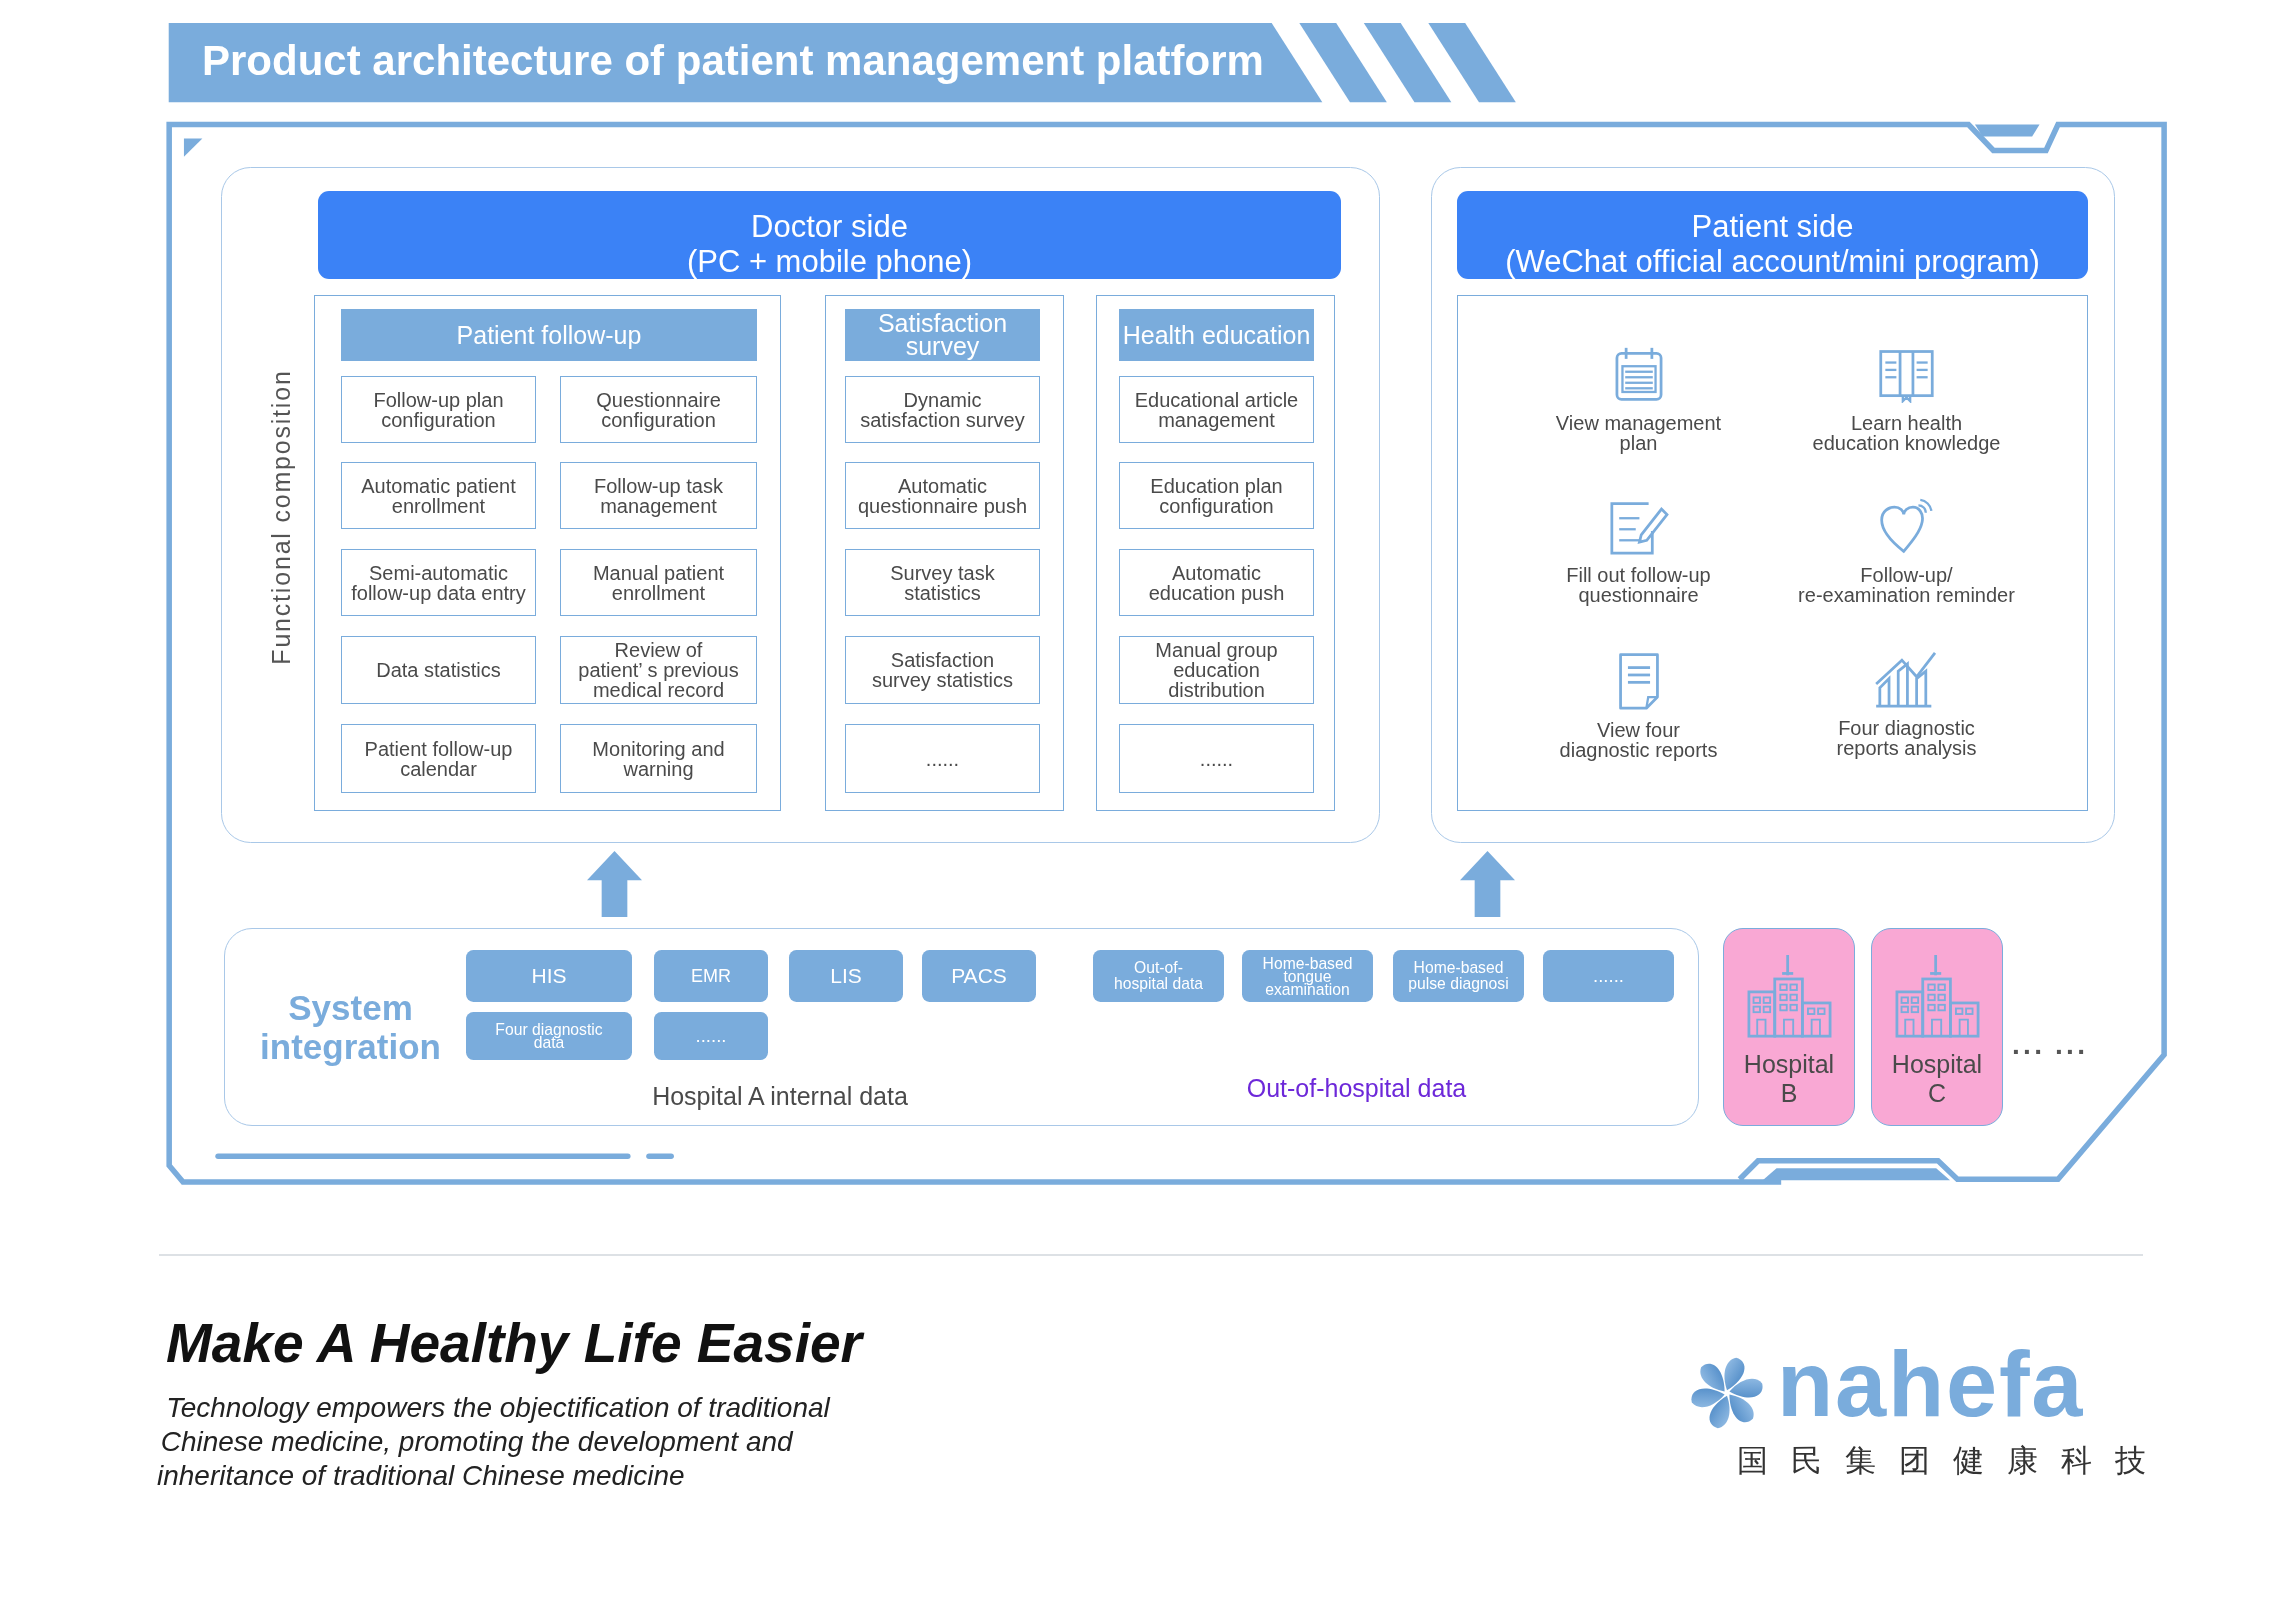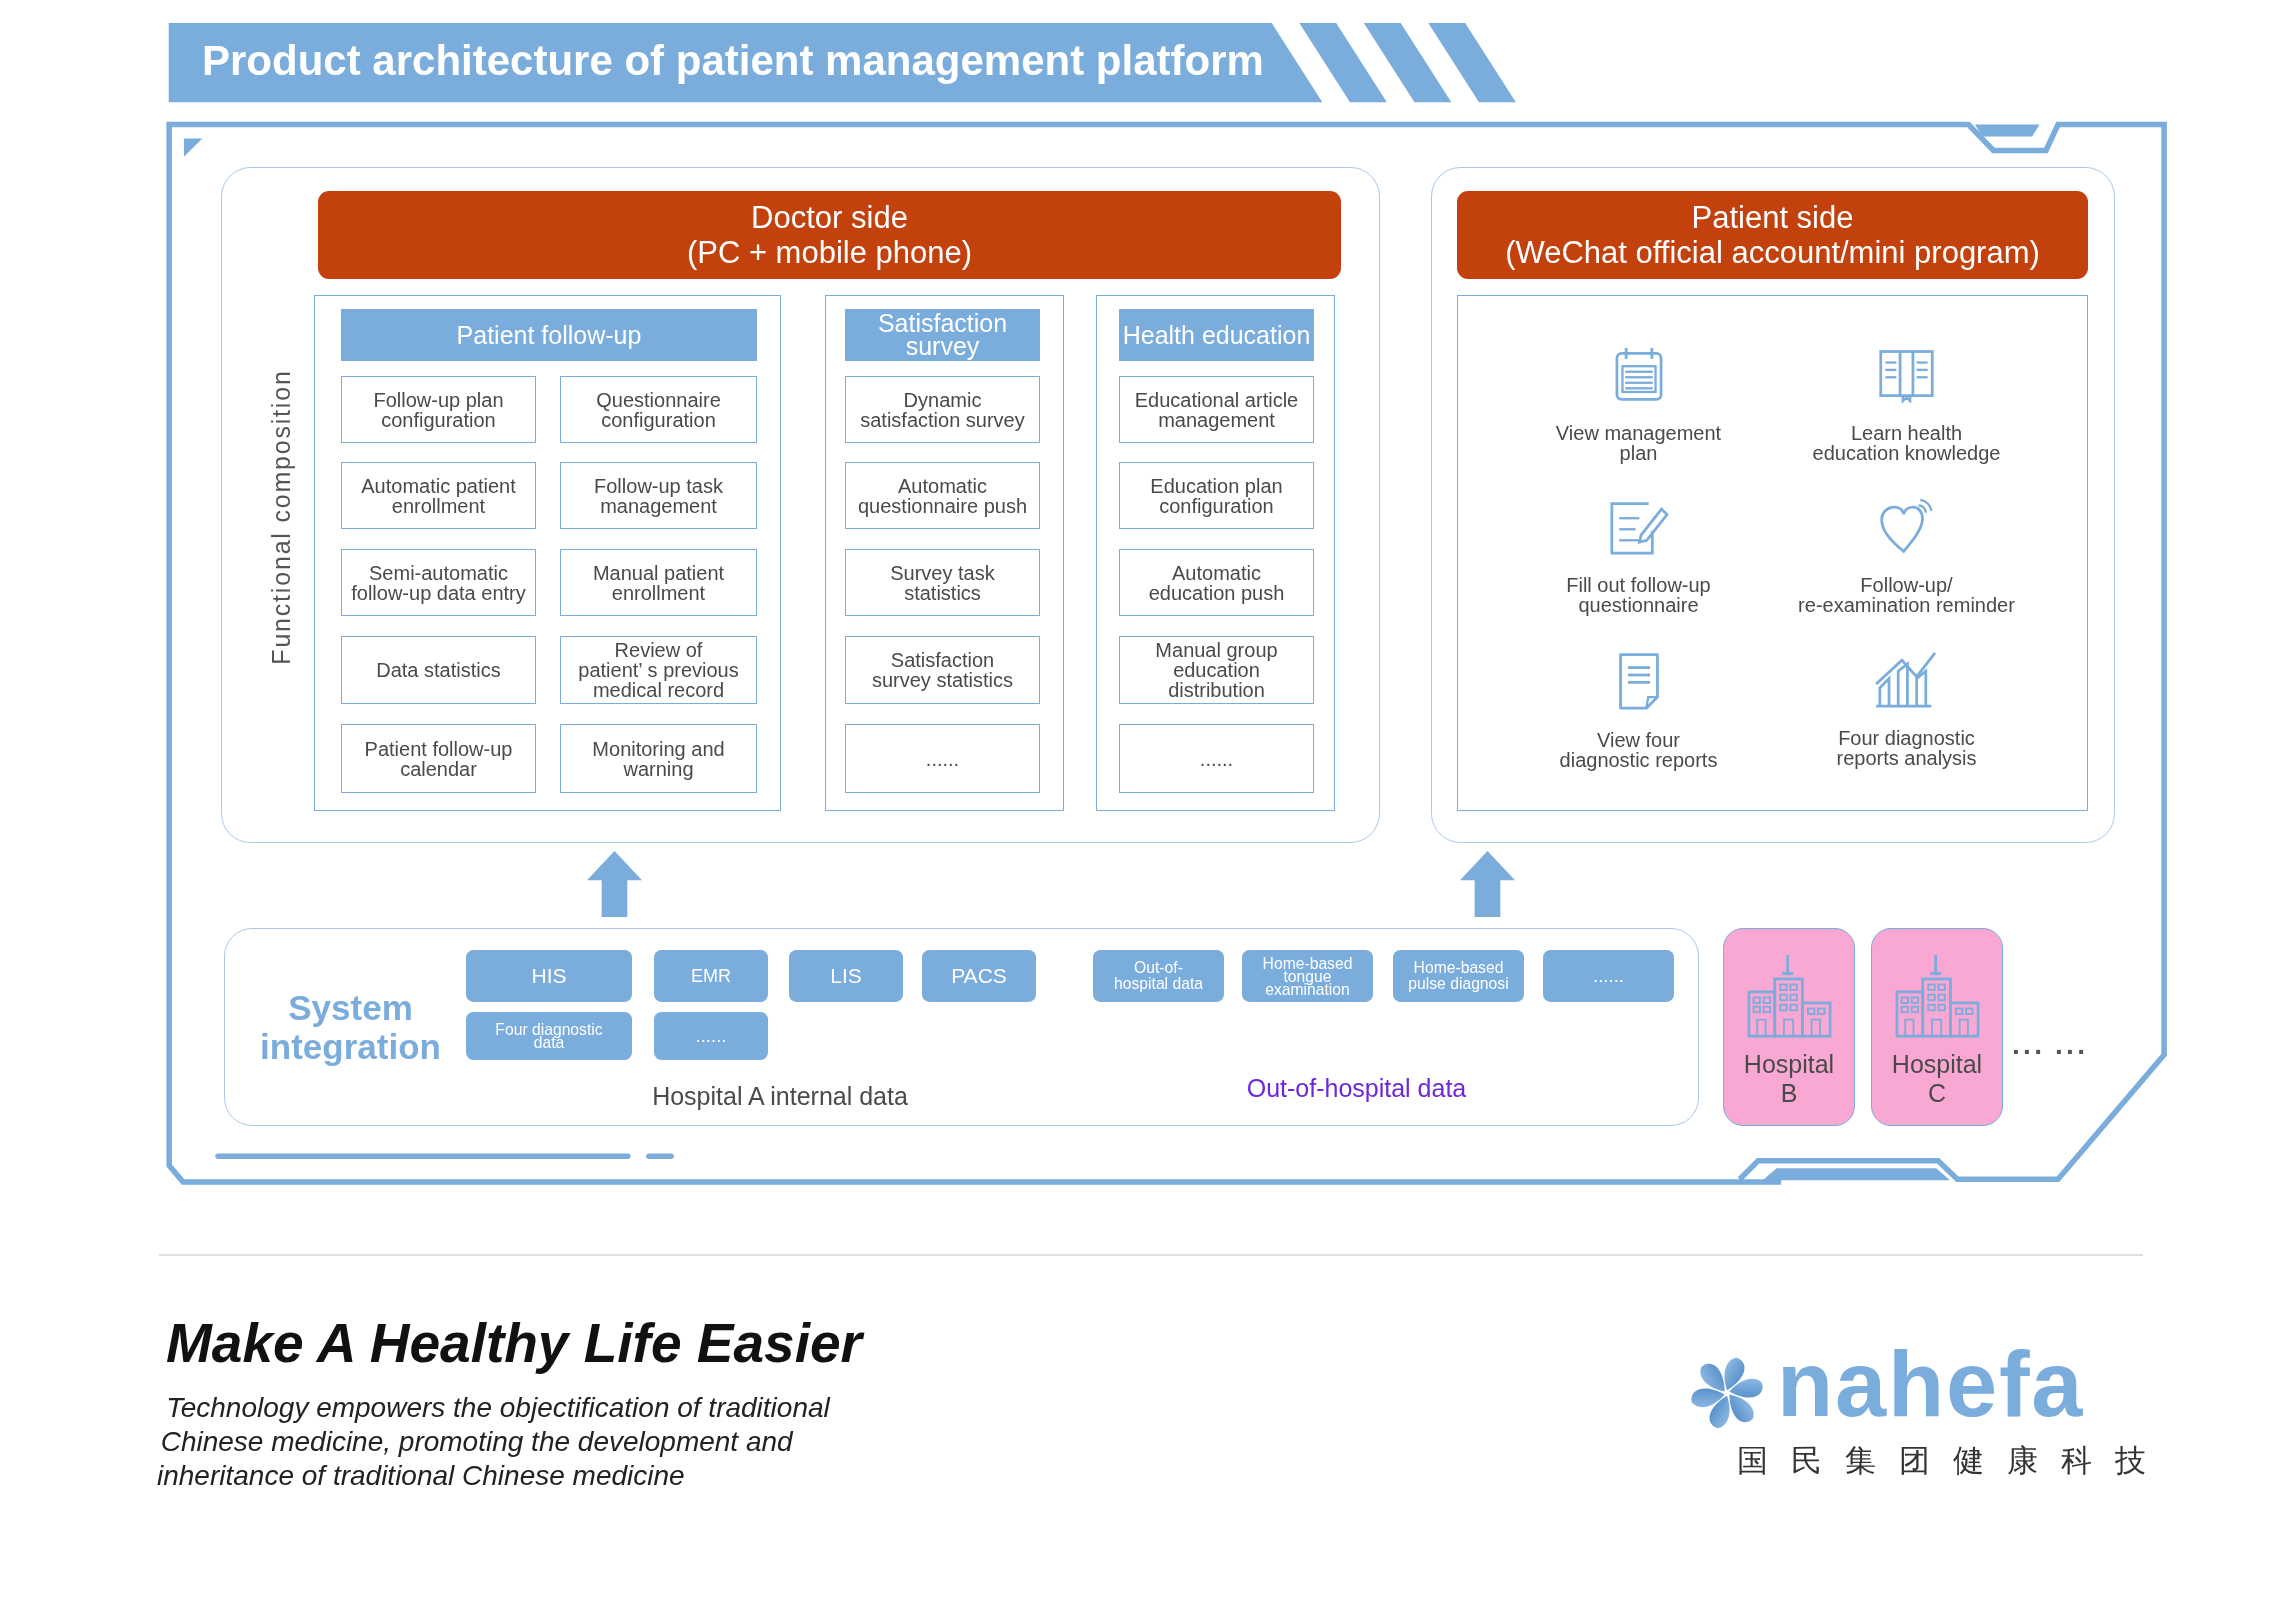--- a/index.html
+++ b/index.html
@@ -6,25 +6,25 @@
   body { width:2289px; height:1606px; position:relative; overflow:hidden;
          font-family:"Liberation Sans", "DejaVu Sans", sans-serif; color:#444; }
   .abs { position:absolute; box-sizing:border-box; }
   .cell { position:absolute; box-sizing:border-box; border:1.8px solid #7aacdc; background:#fff;
           display:flex; align-items:center; justify-content:center; text-align:center;
           font-size:20px; line-height:20px; color:#4a4a4a; padding:0 3.7px; white-space:pre-line; }
   .col-box { position:absolute; box-sizing:border-box; border:1.8px solid #7aacdc; }
   .sub-hdr { position:absolute; background:#7aacdc; color:#fff; display:flex; align-items:center;
              justify-content:center; text-align:center; font-size:25px; line-height:23px; white-space:pre-line; }
   .panel { position:absolute; box-sizing:border-box; border:1.8px solid #a9c8e8; border-radius:29.5px; }
-  .side-hdr { position:absolute; background:#c2410c; border-radius:11px; color:#fff; display:flex;
-              flex-direction:column; align-items:center; justify-content:center; font-size:31px; line-height:35px; }
+  .side-hdr { position:absolute; background:#3b82f6; border-radius:11px; color:#fff; display:flex;
+              flex-direction:column; align-items:center; justify-content:flex-end; font-size:31px; line-height:35px; }
   .feat { position:absolute; width:295px; text-align:center; }
   .feat svg { display:block; margin:0 auto; }
-  .feat .lbl { font-size:20px; line-height:20px; color:#4a4a4a; white-space:pre-line; margin-top:20px; }
+  .feat .lbl { font-size:20px; line-height:20px; color:#4a4a4a; white-space:pre-line; margin-top:10px; }
   .chip { position:absolute; background:#7aacdc; border-radius:7.4px; color:#fff; display:flex; align-items:center;
           justify-content:center; text-align:center; white-space:pre-line; }
   .hosp { position:absolute; box-sizing:border-box; border:1.8px solid #7aacdc; border-radius:20px; background:#f9a8d4;
           text-align:center; }
   .hosp .hl { font-size:25px; line-height:29px; color:#4a4a4a; white-space:pre-line; }
 </style>
 </head>
 <body>
 
 <svg class="abs" style="left:0;top:0" width="2289" height="129" viewBox="0 0 2480 140">

